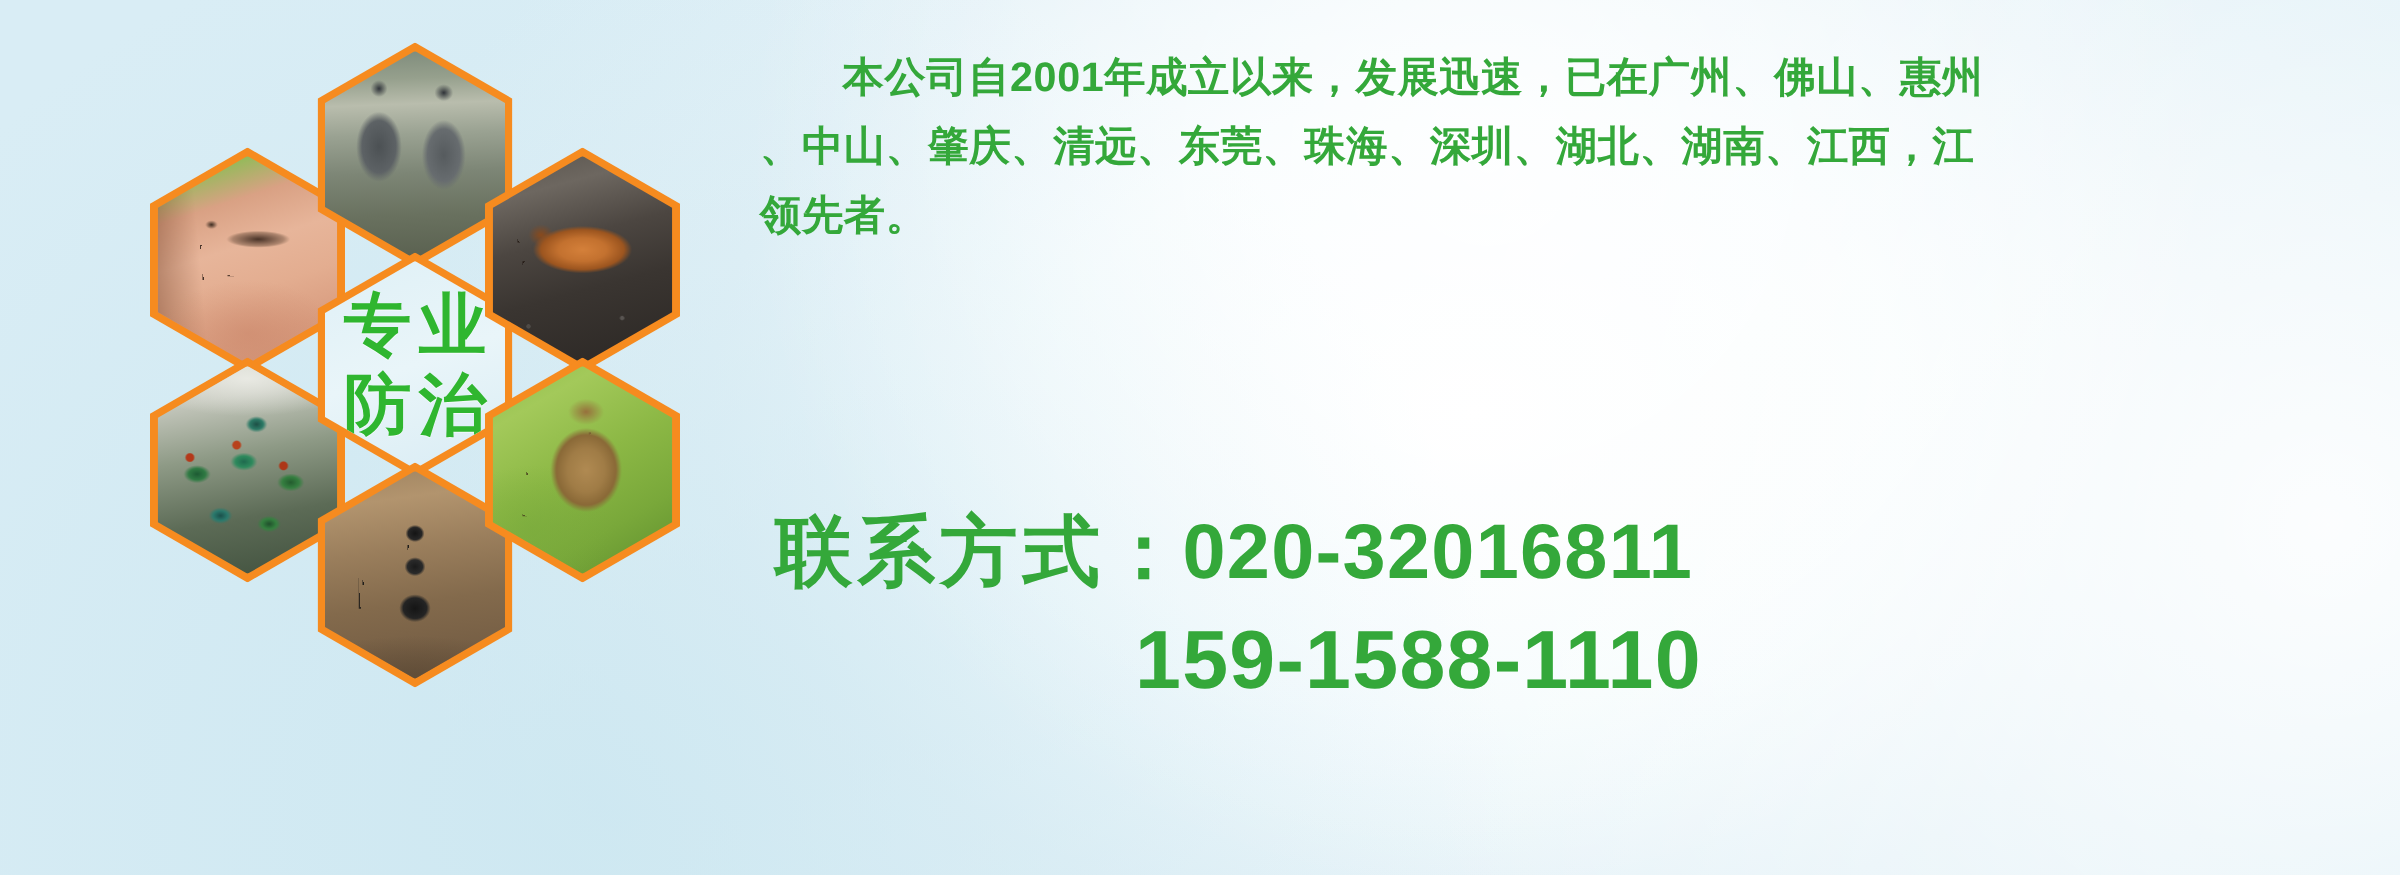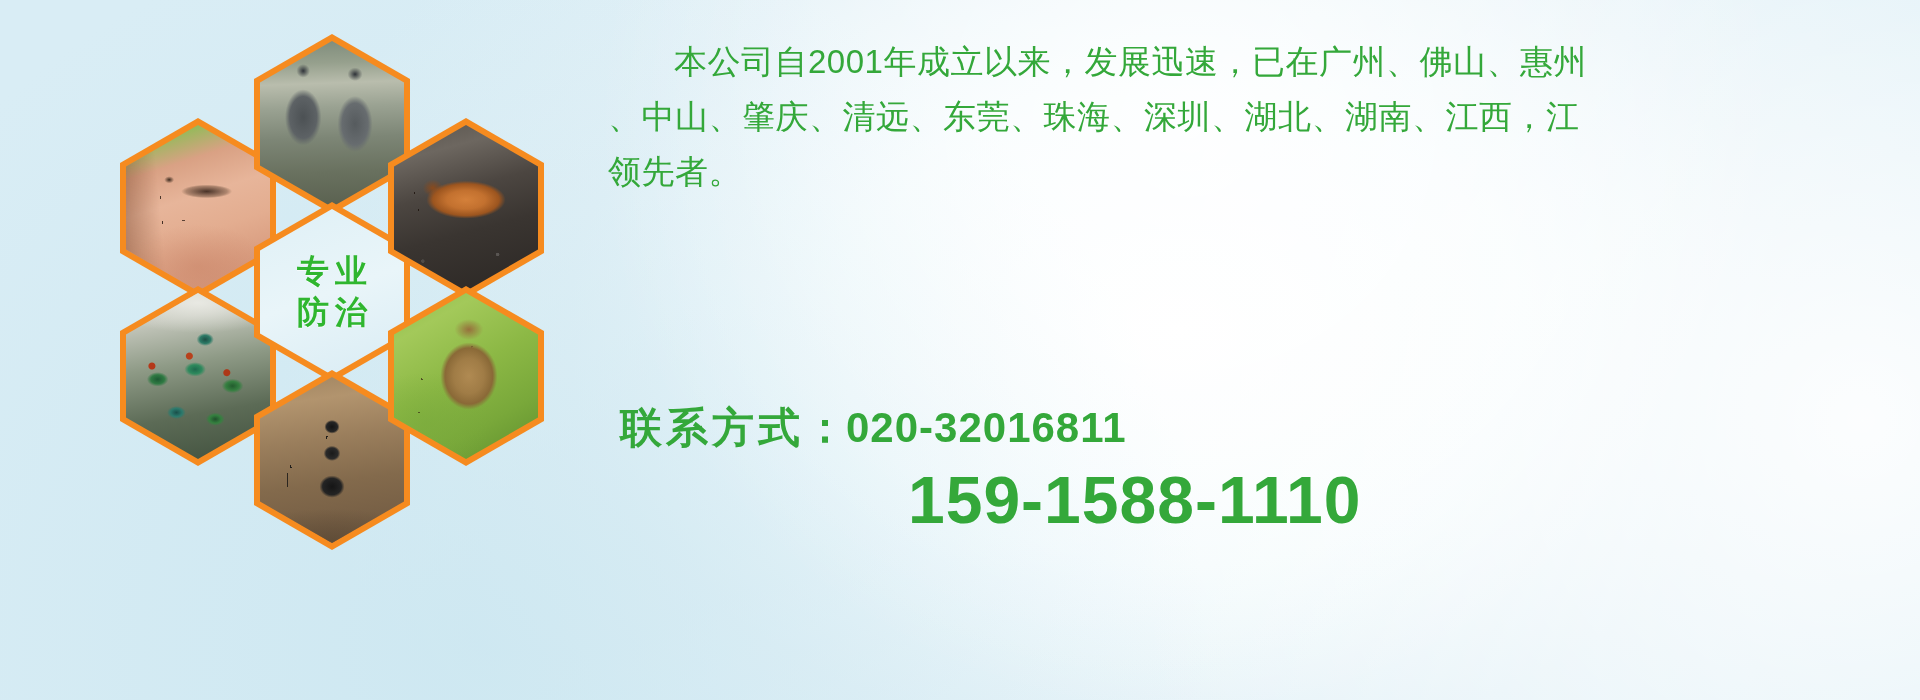--- a/index.html
+++ b/index.html
@@ -151,54 +151,54 @@
   
   .hex.center { background: #f68b1f; }
   .hex.center .inner {
     background: linear-gradient(160deg, #dff0f6 0%, #e9f5f9 50%, #d9ecf4 100%);
     display: flex; flex-direction: column;
     align-items: center; justify-content: center;
     gap: 6px;
   }
   .logo-line {
     color: #2fb62f;
-    font-size: 32px;
+    font-size: 54px;
     font-weight: bold;
     letter-spacing: 6px;
     text-indent: 6px;
     line-height: 1.08;
     text-shadow: 0 1px 0 rgba(255,255,255,0.6);
   }
 
   
   #copy {
     position: absolute;
     left: 608px; top: 34px;
     width: 1300px;
     z-index: 4;
   }
   #about-paragraph {
     color: #34a83a;
     font-size: 33px;
-    font-weight: normal;
+    font-weight: bold;
     line-height: 55px;
     letter-spacing: 0.5px;
   }
   #about-paragraph .pline { white-space: nowrap; }
   #about-paragraph .pline.first { text-indent: 66px; }
 
   #contact-block {
     position: absolute;
     left: 620px; top: 400px;
     z-index: 4;
     color: #34a83a;
     font-weight: bold;
   }
   .contact-row { display: block; white-space: nowrap; line-height: 1.34; }
-  #contact-primary { font-size: 42px; letter-spacing: 1px; }
+  #contact-primary { font-size: 62px; letter-spacing: 1px; }
   #contact-secondary { font-size: 66px; letter-spacing: 1px; padding-left: 288px; }
   .contact-label { letter-spacing: 4px; }
   .contact-colon { letter-spacing: 0; }
 </style>
 </head>
 <body>
 
 <div id="banner">
 
   <div id="hex-cluster">

